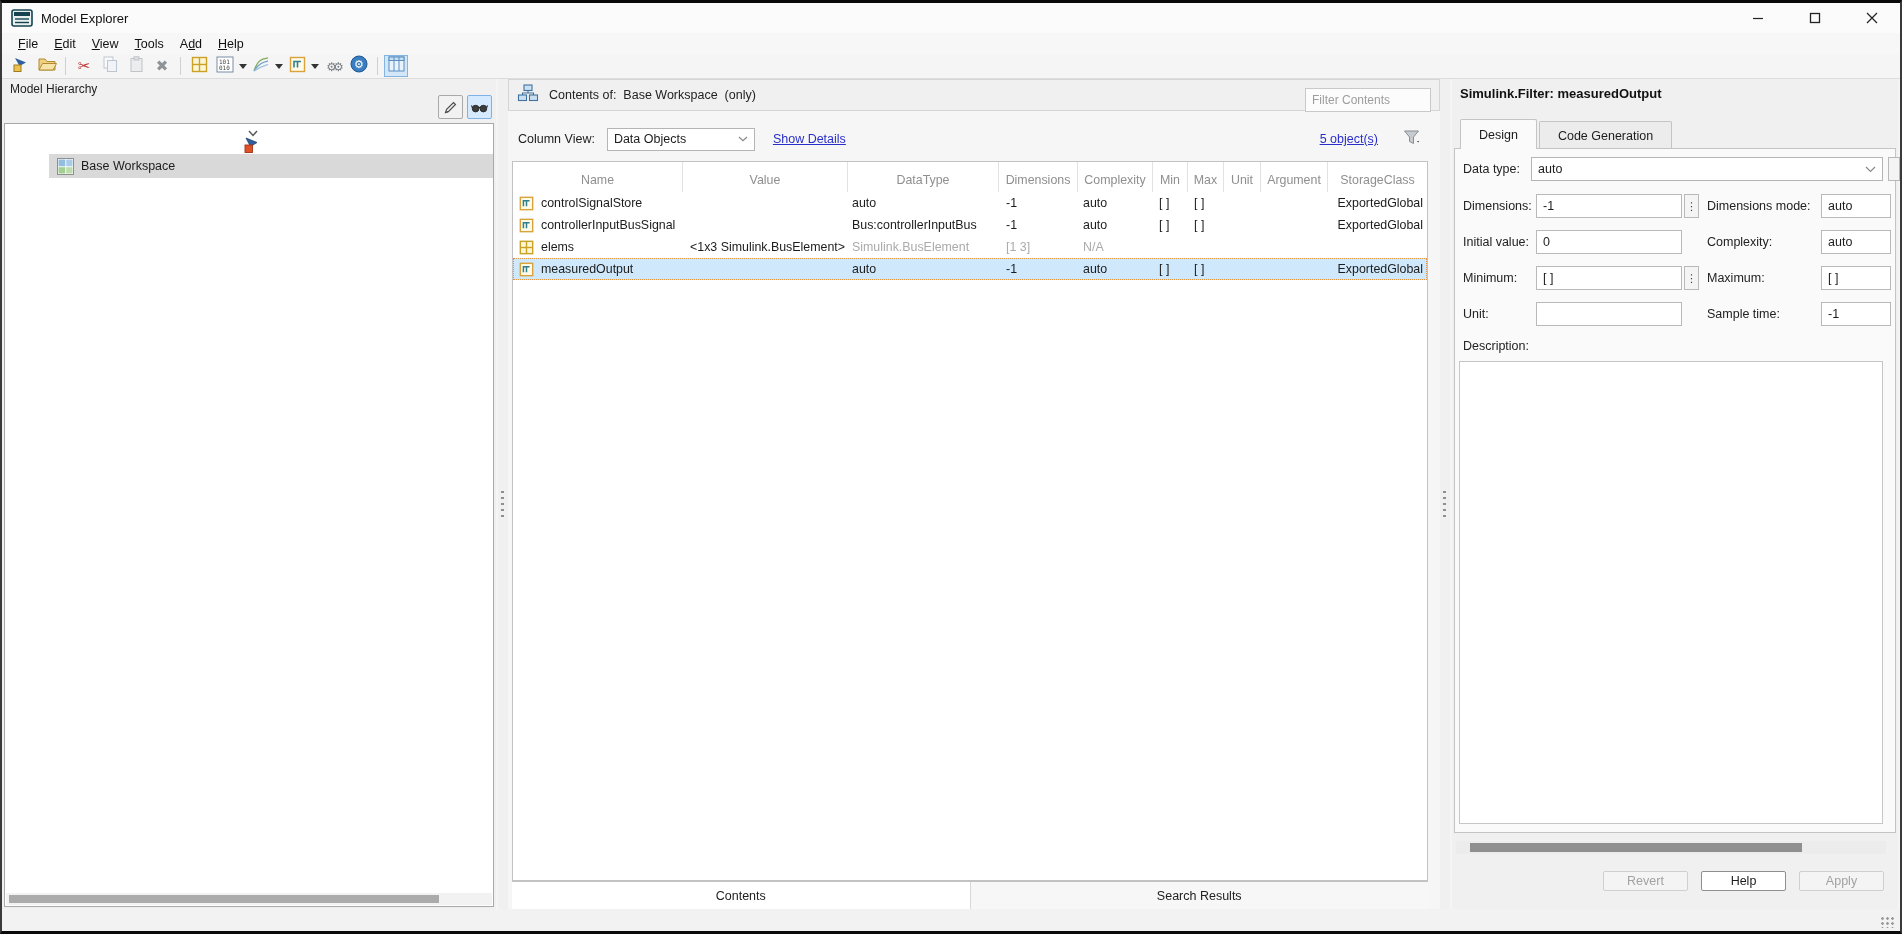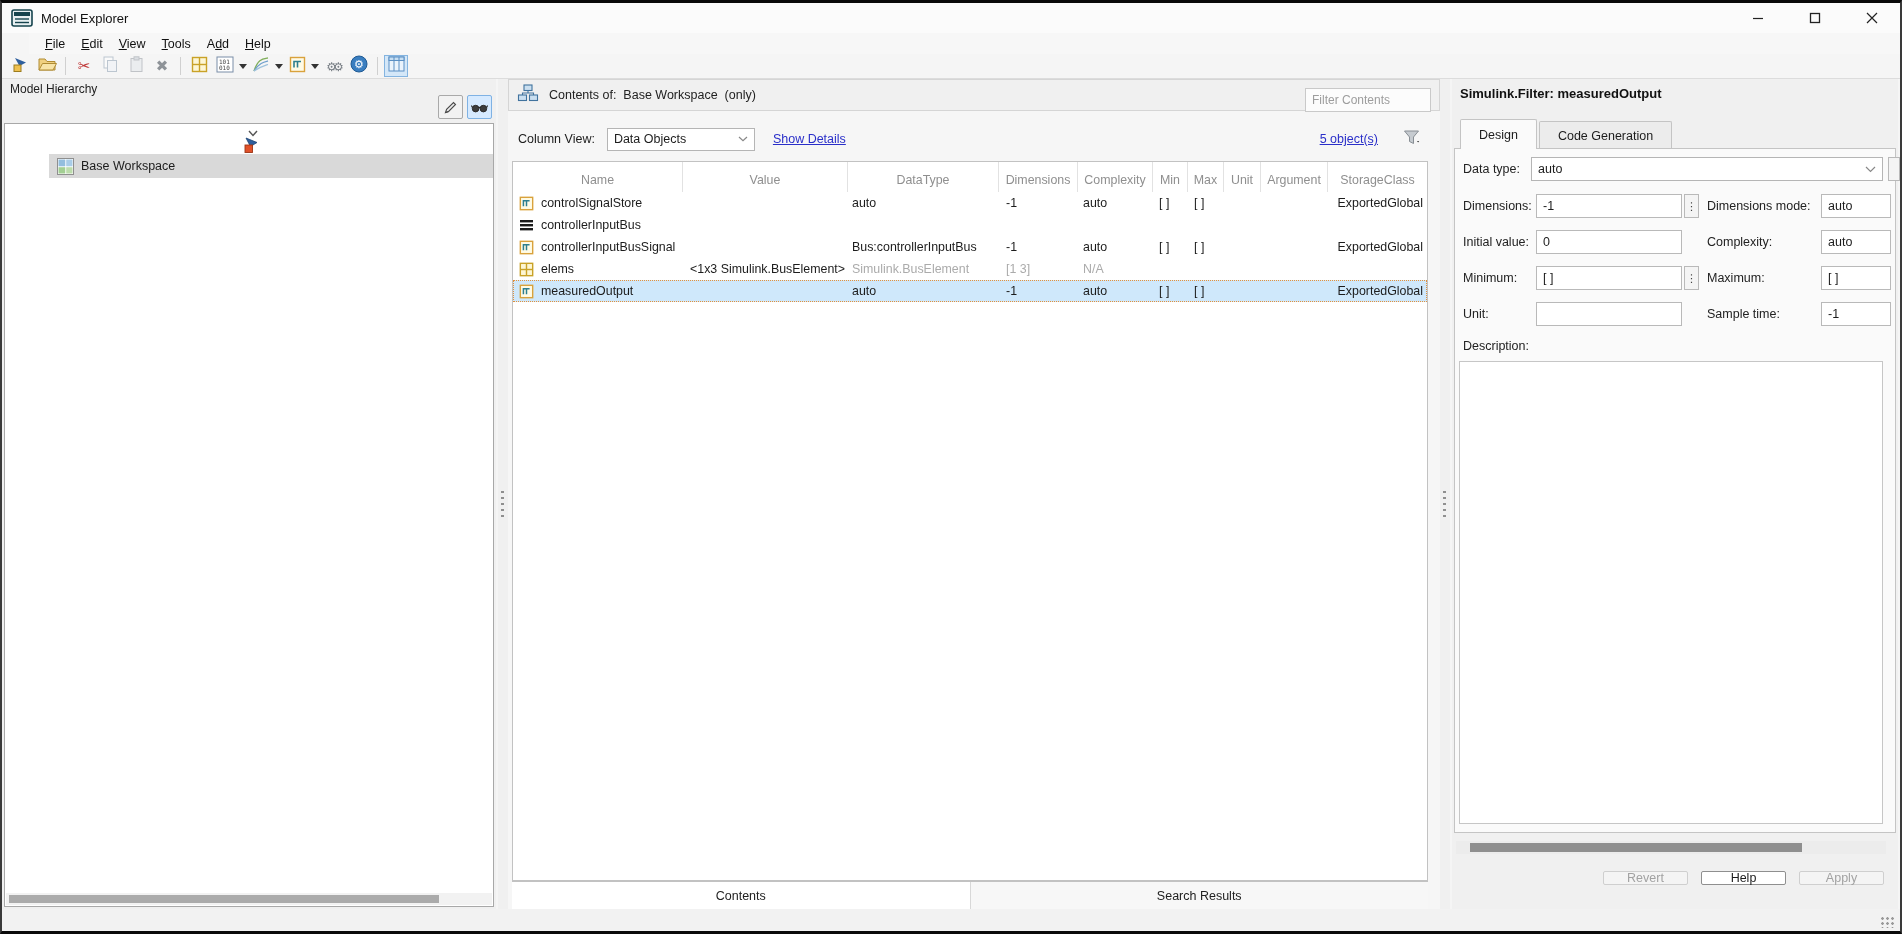--- a/index.html
+++ b/index.html
@@ -14,21 +14,21 @@
     display:flex; align-items:center; }
   .titlebar .app-ic{ margin-left:9px; width:22px; height:18px; display:flex; align-items:center; }
   .titlebar .ttl{ margin-left:8px; font-size:13px; color:#111; }
   .win-controls{ margin-left:auto; display:flex; height:100%; }
   .win-btn{ width:57px; height:100%; display:flex; align-items:center; justify-content:center;
     font-size:14px; color:#222; cursor:default; }
   .win-btn svg{ display:block; }
 
   
   .menubar{ position:absolute; left:0; top:30px; right:0; height:21px; background:#f7f7f7;
-    display:flex; align-items:center; padding-left:8px; font-size:12.5px;margin-left:27px; }
+    display:flex; align-items:center; padding-left:8px; font-size:12.5px; }
   .menu-item{ padding:2px 8px; color:#111; }
   .menu-item u{ text-decoration:underline; }
 
   
   .toolbar{ position:absolute; left:0; top:51px; right:0; height:25px; background:#f5f5f5;
     border-bottom:1px solid #dcdcdc; display:flex; align-items:center; padding-left:6px; }
   .tb-btn{ width:24px; height:22px; display:flex; align-items:center; justify-content:center;
     border:1px solid transparent; margin:0 1px; }
   .tb-btn.hl{ background:#d4e7f8; border:1px solid #84b4e0; }
   .tb-sep{ width:1px; height:18px; background:#d0d0d0; margin:0 5px; }
@@ -122,21 +122,21 @@
   .f-input{ position:absolute; height:24px; border:1px solid #b9b9b9; background:#fff; font-size:12.5px;
     padding:0 6px; font-family:"Liberation Sans",sans-serif; color:#1c1c1c; }
   .f-combo{ position:absolute; height:24px; }
   .stepper{ position:absolute; width:15px; height:24px; border:1px solid #b9b9b9; background:#f4f4f4;
     font-size:11px; display:flex; align-items:center; justify-content:center; color:#444; }
   .d-desc-area{ position:absolute; left:4px; right:12px; top:212px; bottom:8px; background:#fff;
     border:1px solid #c6c6c6; resize:none; font-family:"Liberation Sans",sans-serif; font-size:12.5px; padding:4px; }
   .d-hscroll{ position:absolute; left:4px; right:12px; top:762px; height:13px; background:#ececec; }
   .d-hscroll .thumb{ position:absolute; left:14px; top:2px; width:332px; height:9px; background:#8f8f8f; }
   .d-buttons{ position:absolute; right:14px; top:792px; display:flex; gap:13px; }
-  .d-btn{ width:85px; height:14px; font-size:12.5px; display:flex; align-items:center; justify-content:center;
+  .d-btn{ width:85px; height:20px; font-size:12.5px; display:flex; align-items:center; justify-content:center;
     background:#f4f4f4; border:1px solid #cfcfcf; border-radius:2px; color:#a2a2a2; }
   .d-btn.default{ background:#ffffff; border:1px solid #8f8f8f; color:#1c1c1c; }
 
   
   .statusbar{ position:absolute; left:0; right:0; bottom:0; height:22px; background:#f2f2f2; }
   .resize-grip{ position:absolute; right:6px; bottom:3px; width:14px; height:12px;
     background:radial-gradient(circle 1.4px, #9a9a9a 1.2px, transparent 1.5px) 0 0/5px 5px; }
 </style>
 </head>
 <body>
@@ -390,39 +390,20 @@
             <div class="cell nm">controlSignalStore</div>
             <div class="cell val"></div>
             <div class="cell dt">auto</div>
             <div class="cell dim">-1</div>
             <div class="cell cpx">auto</div>
             <div class="cell mn">[ ]</div>
             <div class="cell mx">[ ]</div>
             <div class="cell un"></div>
             <div class="cell arg"></div>
             <div class="cell stor">ExportedGlobal</div>
-          </div>
-          <div class="tgrid trow">
-            <div class="cell icn">
-              <svg width="15" height="14" viewBox="0 0 15 14">
-                <rect x="1" y="2" width="13" height="2.4" fill="#1c1c1c"></rect>
-                <rect x="1" y="6" width="13" height="2.4" fill="#1c1c1c"></rect>
-                <rect x="1" y="10" width="13" height="2.4" fill="#1c1c1c"></rect>
-              </svg>
-            </div>
-            <div class="cell nm">controllerInputBus</div>
-            <div class="cell val"></div>
-            <div class="cell dt"></div>
-            <div class="cell dim"></div>
-            <div class="cell cpx"></div>
-            <div class="cell mn"></div>
-            <div class="cell mx"></div>
-            <div class="cell un"></div>
-            <div class="cell arg"></div>
-            <div class="cell stor"></div>
           </div>
           <div class="tgrid trow">
             <div class="cell icn">
               <svg width="15" height="15" viewBox="0 0 17 17">
                 <rect x="1.5" y="1.5" width="14" height="14" fill="#fffbe6" stroke="#d9a23c" stroke-width="1.6"></rect>
                 <path d="M5 11.5 V5.5 H12 M8.5 5.5 V11.5" stroke="#2e7f8f" fill="none" stroke-width="1.7"></path>
               </svg>
             </div>
             <div class="cell nm">controllerInputBusSignal</div>
             <div class="cell val"></div>

